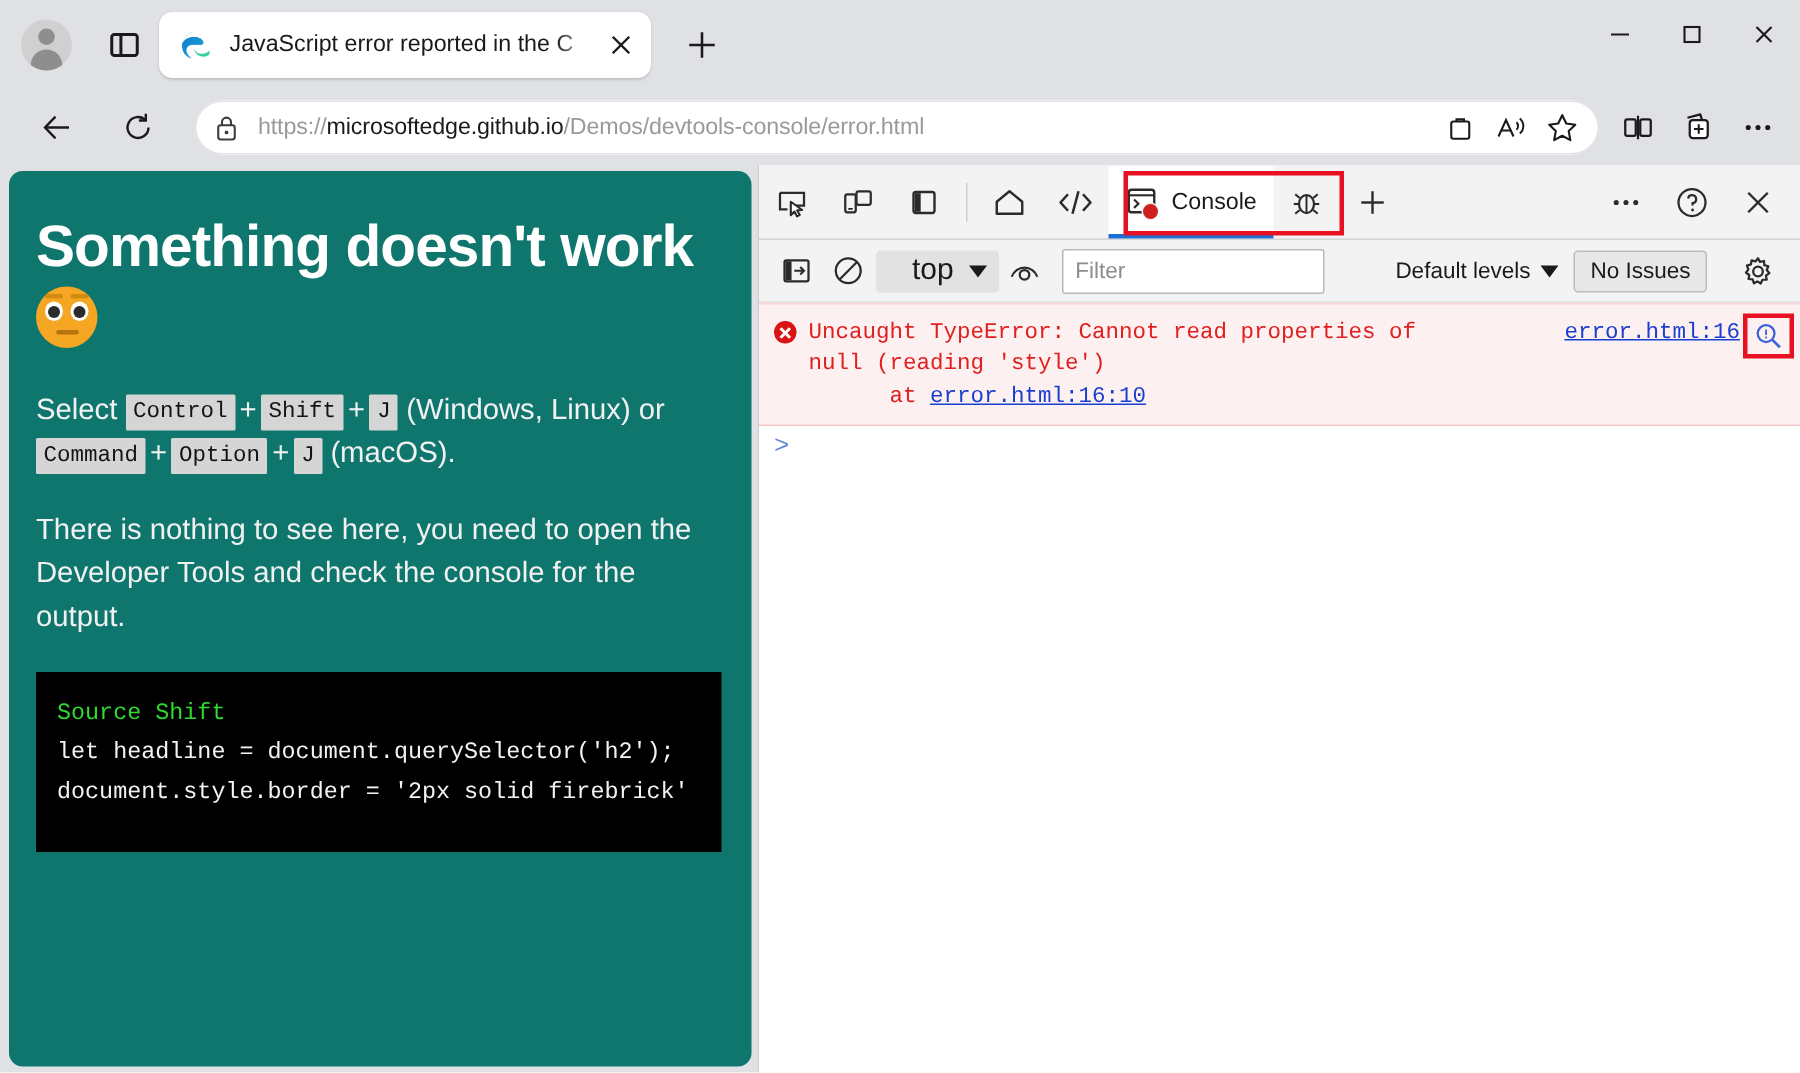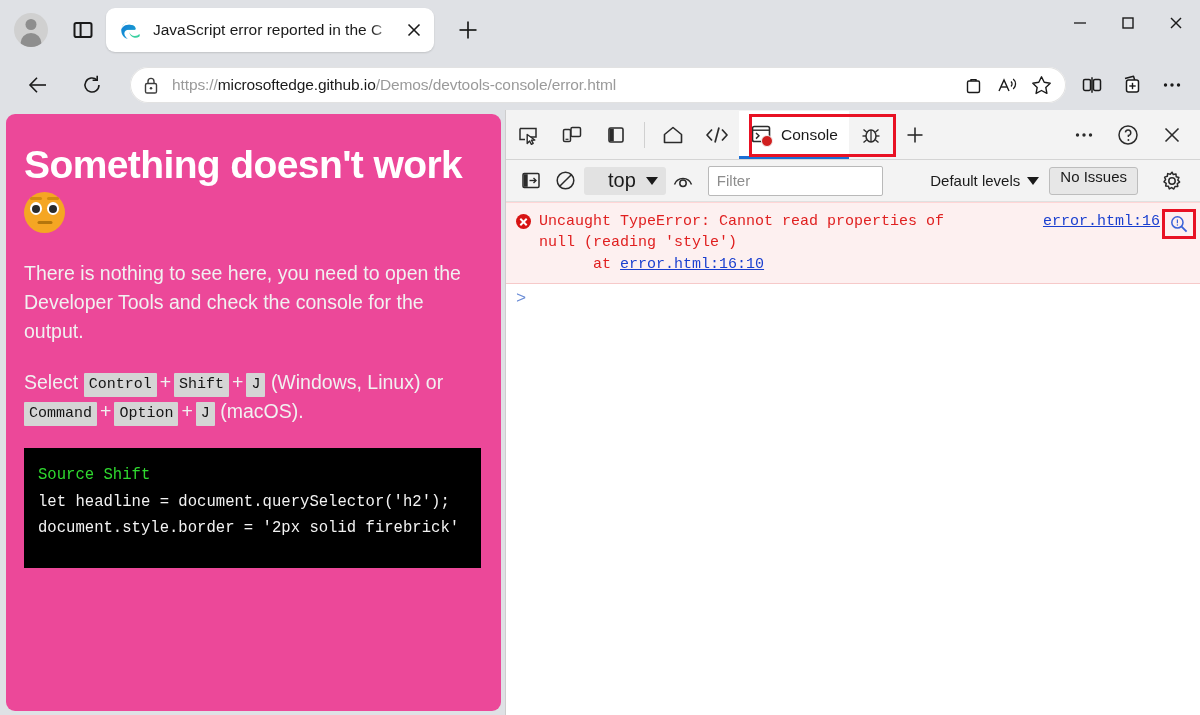--- a/index.html
+++ b/index.html
@@ -114,21 +114,21 @@
 
   
   .viewport {
     position: absolute; left: 0; top: 110px;
     width: 505px; height: 605px;
     background: #dfe1e5;
     padding: 4px 4px 4px 6px;
   }
   .page {
     width: 100%; height: 100%;
-    background: #ec4899;
+    background: #0f766e;
     border-radius: 9px;
     padding: 28px 20px 0 18px;
     color: #ffffff;
     overflow: hidden;
     position: relative;
   }
   .page h1 {
     margin: 0 0 26px 0;
     font-size: 39px; line-height: 1.17; font-weight: bold;
     letter-spacing: -0.6px;
@@ -264,21 +264,21 @@
   .filter-input::placeholder { color: #8d8d8d; }
   .levels {
     margin-left: auto; display: flex; align-items: center; gap: 7px;
     font-size: 15px; color: #1a1a1a; padding-right: 10px;
   }
   .levels .caret { border-top-width: 8px; }
   .issues-btn {
     height: 28px; padding: 0 10px;
     background: #e7e7e7; border: 1px solid #bdbdbd; border-radius: 3px;
     font-size: 15px; color: #1a1a1a;
-    display: flex; align-items: flex-start;
+    display: flex; align-items: center;
   }
   .gear-btn {
     width: 40px; height: 30px; display: flex; align-items: center; justify-content: center;
     margin-left: 14px; flex: 0 0 40px;
   }
 
   
   .console-body { flex: 1; background: #ffffff; overflow: hidden; position: relative; }
   .err-row {
     background: #fdf0f0;
@@ -477,29 +477,29 @@
     <div class="page">
       <h1>
         <span>Something doesn't work</span>
         <span class="emoji-face">
           <span class="brow l"></span><span class="brow r"></span>
           <span class="eye l"></span><span class="eye r"></span>
           <span class="mouth"></span>
         </span>
       </h1>
 
-      <p>There is nothing to see here, you need to open the Developer Tools and check the console for the output.</p>
-
       <p>
         <span>Select</span>
         <span class="kbd">Control</span><span class="plus">+</span><span class="kbd">Shift</span><span class="plus">+</span><span class="kbd">J</span>
         <span>(Windows, Linux) or</span>
         <span class="kbd">Command</span><span class="plus">+</span><span class="kbd">Option</span><span class="plus">+</span><span class="kbd">J</span>
         <span>(macOS).</span>
       </p>
+
+      <p>There is nothing to see here, you need to open the Developer Tools and check the console for the output.</p>
 
       <div class="codeblock"><span class="title">Source Shift</span>
 <span class="code">let headline = document.querySelector('h2');</span>
 <span class="code">document.style.border = '2px solid firebrick'</span></div>
     </div>
   </div>
 
   <div class="devtools">
 
     <div class="dt-tabbar">

